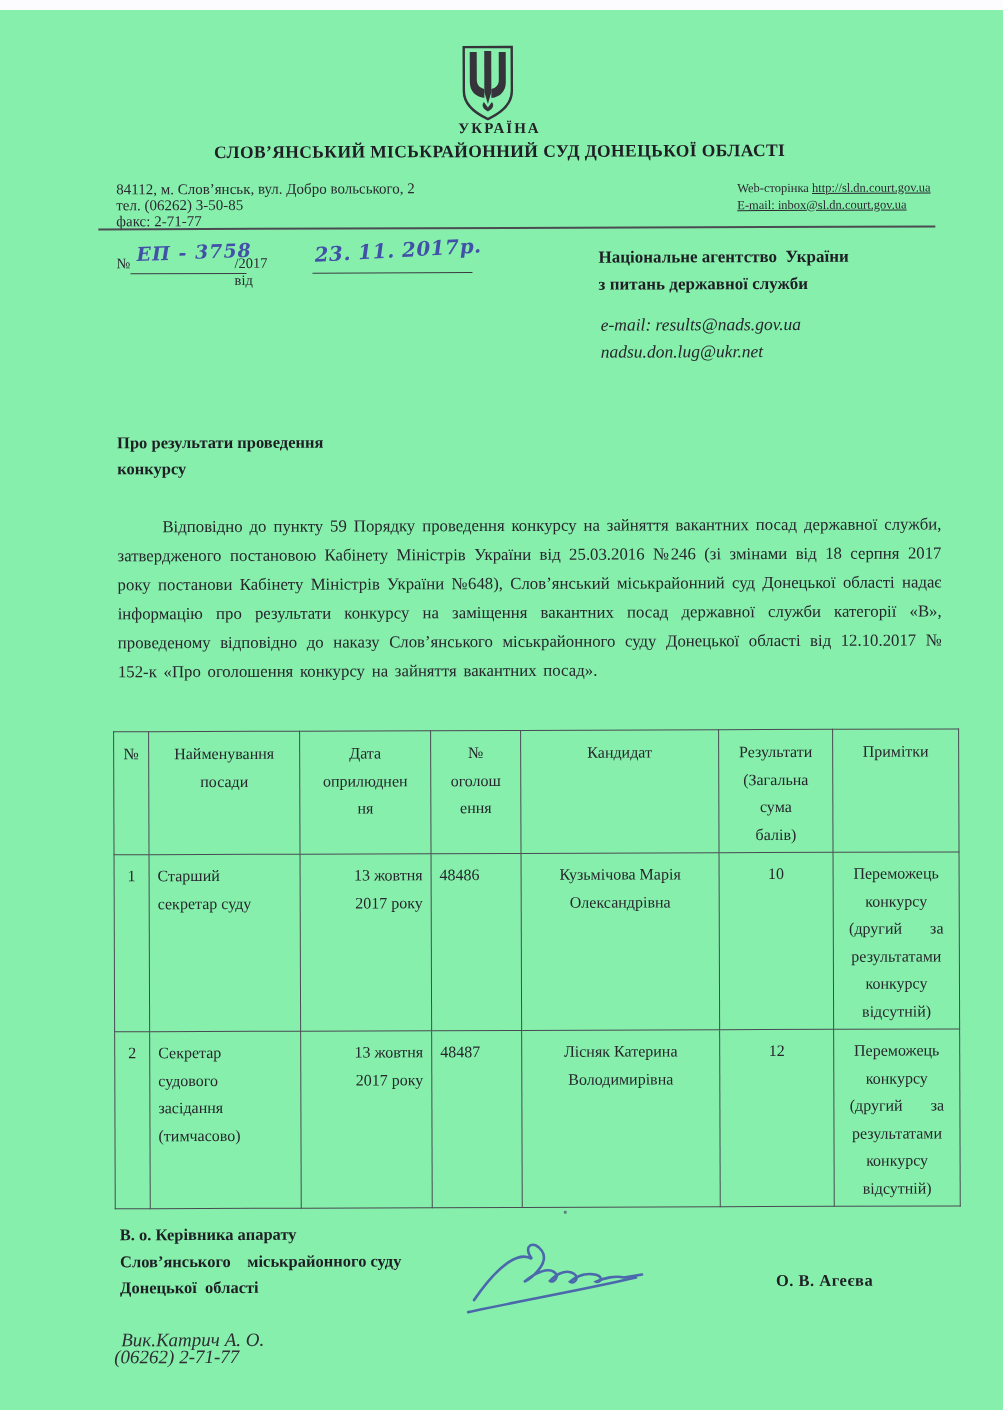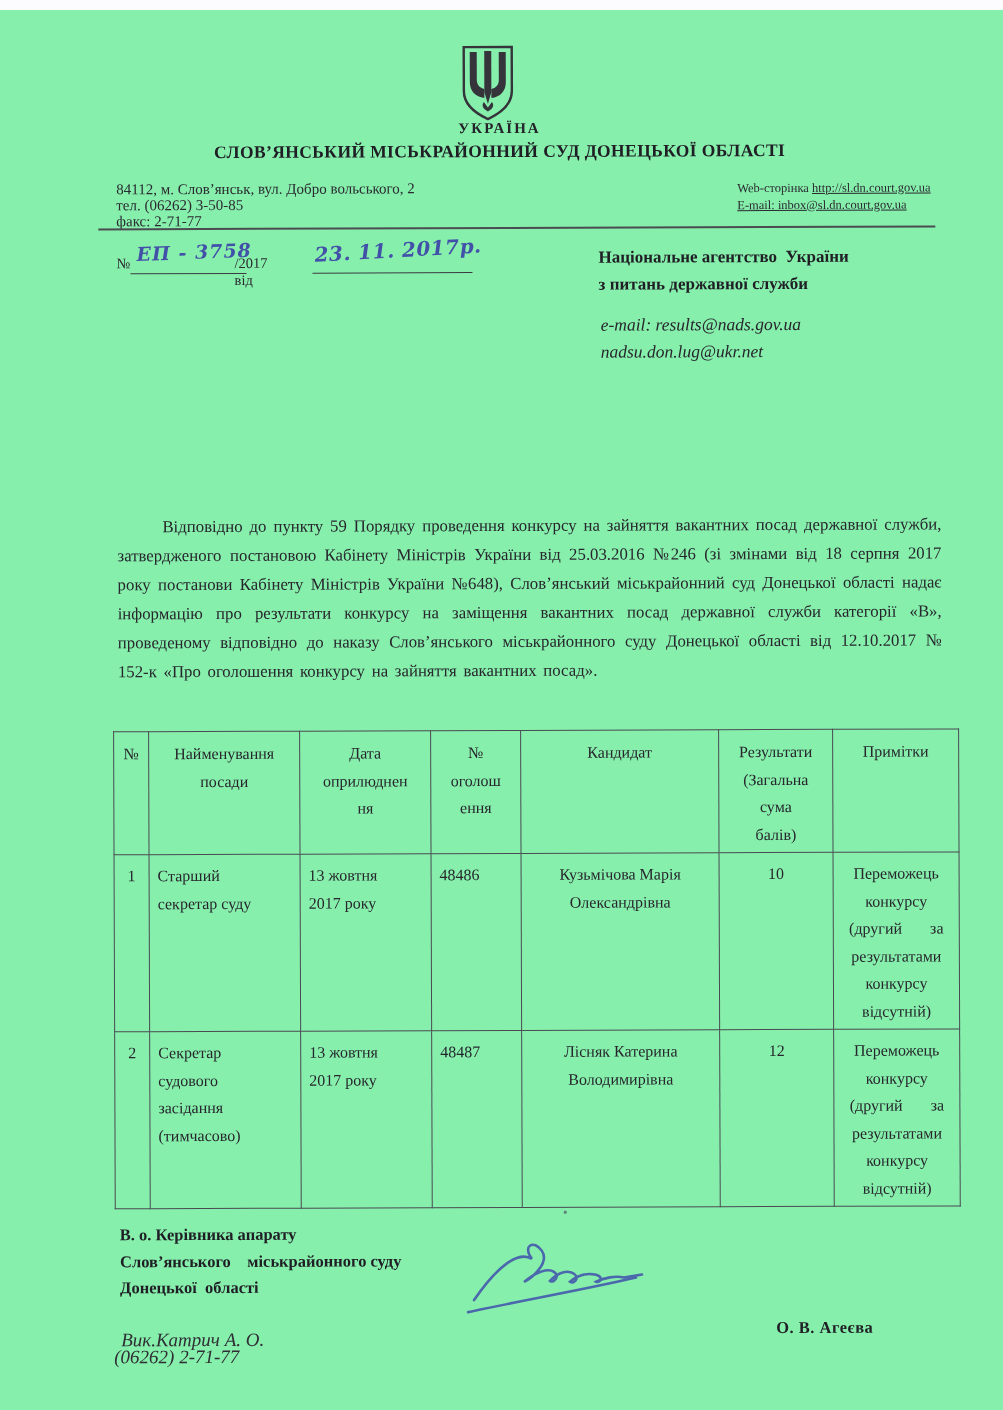--- a/index.html
+++ b/index.html
@@ -96,35 +96,35 @@
     vertical-align: top;
     padding: 7px 8px 4px 8px;
     line-height: 27.5px;
     white-space: pre-wrap;
   }
   table.results .hdr td { text-align: center; padding-top: 8px; }
   table.results .r1 td { height: 155px; }
   table.results .r2 td { height: 165px; }
   td.c-num { text-align: center; }
   td.c-pos { text-align: left; }
-  td.c-date { text-align: left; border-radius: 6px; }
+  td.c-date { text-align: right; border-radius: 6px; }
   td.c-ann { text-align: left; padding-left: 10px; border-radius: 28px; }
   td.c-cand { text-align: center; }
   td.c-res { text-align: center; }
   td.c-note { text-align: center; }
 
   .sig-block {
     position: absolute; left: 118px; top: 1221px;
     font-size: 16.5px; line-height: 26.5px; font-weight: bold; color: #1e1e24;
     white-space: pre-wrap;
   }
   .sig-scribble { position: absolute; left: 452px; top: 1238px; width: 220px; height: 85px; }
   .sig-name {
     position: absolute; left: 774px; top: 1272px;
-    font-size: 16.5px; font-weight: bold; letter-spacing: 0.5px; color: #1e1e24; margin-top: 47px;
+    font-size: 16.5px; font-weight: bold; letter-spacing: 0.5px; color: #1e1e24;
   }
 
   .footer {
     position: absolute; left: 112px; top: 1331px;
     font-size: 19px; line-height: 16.5px; font-style: italic; color: #2e2e34;
   }
   .footer .l1 { padding-left: 7px; }
 
   .dot-artifact {
     position: absolute; left: 562px; top: 1211px; width: 3px; height: 3px;
@@ -173,20 +173,22 @@
       <span class="ref-ul2"></span>
     </div>
 
     <div class="recipient">Національне агентство  України
 з питань державної служби</div>
     <div class="recipient-emails">
       <div>e-mail: results@nads.gov.ua</div>
       <div>nadsu.don.lug@ukr.net</div>
     </div>
 
+    <div class="subject" style="white-space: pre-wrap;">Про результати проведення
+конкурсу</div>
 
     <div class="body-par">Відповідно до пункту 59 Порядку проведення конкурсу на зайняття вакантних посад державної служби, затвердженого постановою Кабінету Міністрів України від 25.03.2016 №246 (зі змінами від 18 серпня 2017 року постанови Кабінету Міністрів України №648), Слов’янський міськрайонний суд Донецької області надає інформацію про результати конкурсу на заміщення вакантних посад державної служби категорії «В», проведеному відповідно до наказу Слов’янського міськрайонного суду Донецької області від 12.10.2017 № 152-к «Про оголошення конкурсу на зайняття вакантних посад».</div>
 
     <table class="results">
       <colgroup>
         <col style="width:35px">
           <col style="width:151px">
           <col style="width:131px">
         <col style="width:90px">
           <col style="width:198px">

